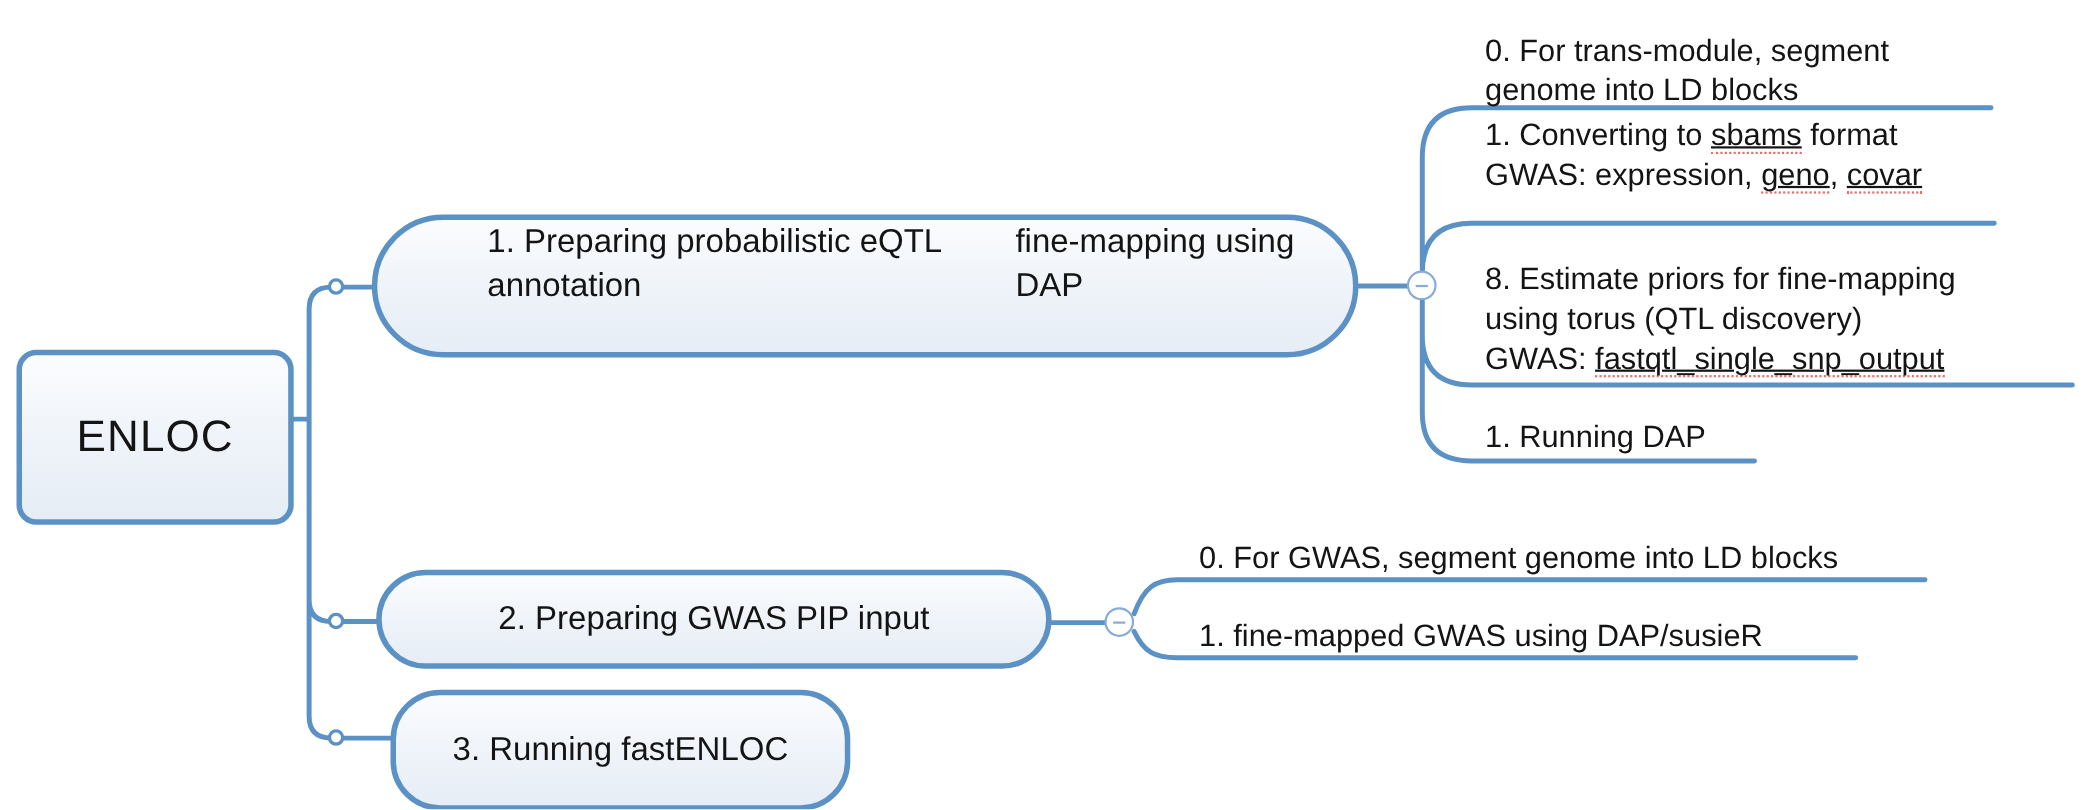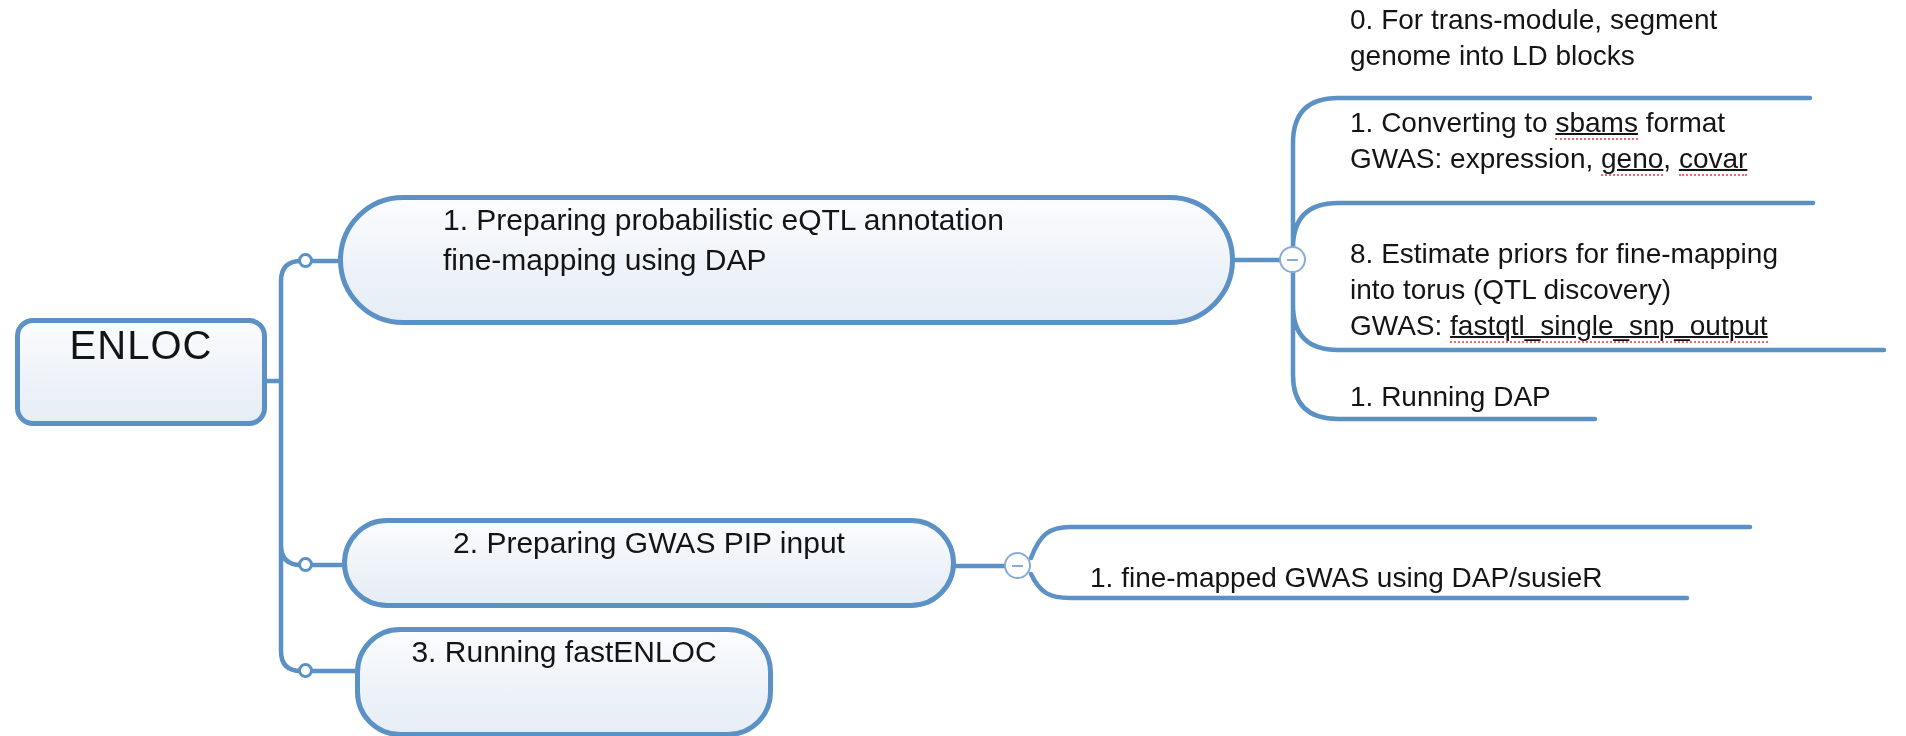--- a/index.html
+++ b/index.html
@@ -6,25 +6,25 @@
   body{font-family:"Liberation Sans", sans-serif; color:#141414;}
   .canvas{position:relative;width:1906px;height:736px;overflow:hidden;background:#ffffff;}
   .layer{position:absolute;left:0;top:0;}
 
   
   .node{
     position:absolute;
     box-sizing:border-box;
     border:5px solid #5b91c5;
     background:linear-gradient(180deg,#fbfcfe 0%,#eef3f9 55%,#e7edf6 100%);
-    display:flex;flex-direction:column;justify-content:flex-start;
+    display:flex;flex-direction:row;justify-content:center;
     color:#141414;
   }
   .root-node{
-    left:15px;top:318px;width:252px;height:108px;border-radius:18px;
+    left:15px;top:318px;width:252px;height:159px;border-radius:18px;
     align-items:center;font-size:40px;letter-spacing:1px;
   }
   .branch-node{border-radius:65px;font-size:30px;line-height:40px;}
   .branch-1{left:338px;top:195px;width:897px;height:130px;align-items:flex-start;padding-left:100px;padding-right:30px;}
   .branch-2{left:342px;top:518px;width:614px;height:90px;border-radius:45px;align-items:center;}
   .branch-3{left:355px;top:627px;width:418px;height:110px;border-radius:45px;align-items:center;}
 
   
   .leaf{
     position:absolute;font-size:28px;line-height:36px;white-space:nowrap;
@@ -71,46 +71,49 @@
   </div>
 
   <div class="node branch-node branch-2">
     <div>2. Preparing GWAS PIP input</div>
   </div>
 
   <div class="node branch-node branch-3">
     <div>3. Running fastENLOC</div>
   </div>
 
-  <div class="leaf" style="left:1350px;top:2px;">
+  <div class="leaf" style="left:1350px;top:28px;">
     <div><span>0. For trans-module, segment</span></div>
     <div><span>genome into LD blocks</span></div>
   </div>
 
   <div class="leaf" style="left:1350px;top:105px;">
     <div>
       <span>1. Converting to </span><span class="und spell">sbams</span><span> format</span>
     </div>
     <div>
       <span>GWAS: expression, </span><span class="und spell">geno</span><span>, </span><span class="und spell">covar</span>
     </div>
   </div>
 
   <div class="leaf" style="left:1350px;top:236px;">
     <div><span>8. Estimate priors for fine-mapping</span></div>
-    <div><span>into torus (QTL discovery)</span></div>
+    <div><span>using torus (QTL discovery)</span></div>
     <div>
       <span>GWAS: </span><span class="und spell">fastqtl_single_snp_output</span>
     </div>
   </div>
 
   <div class="leaf" style="left:1350px;top:379px;">
     <div><span>1. Running DAP</span></div>
   </div>
 
+  <div class="leaf" style="left:1090px;top:489px;">
+    <div><span>0. For GWAS, segment genome into LD blocks</span></div>
+  </div>
 
   <div class="leaf" style="left:1090px;top:560px;">
     <div><span>1. fine-mapped GWAS using DAP/susieR</span></div>
   </div>
 
   <div class="dot-circle" style="left:298px;top:253px;"></div>
   <div class="dot-circle" style="left:298px;top:557px;"></div>
   <div class="dot-circle" style="left:298px;top:663px;"></div>
 
   <div class="collapse-btn" style="left:1279px;top:246px;">

